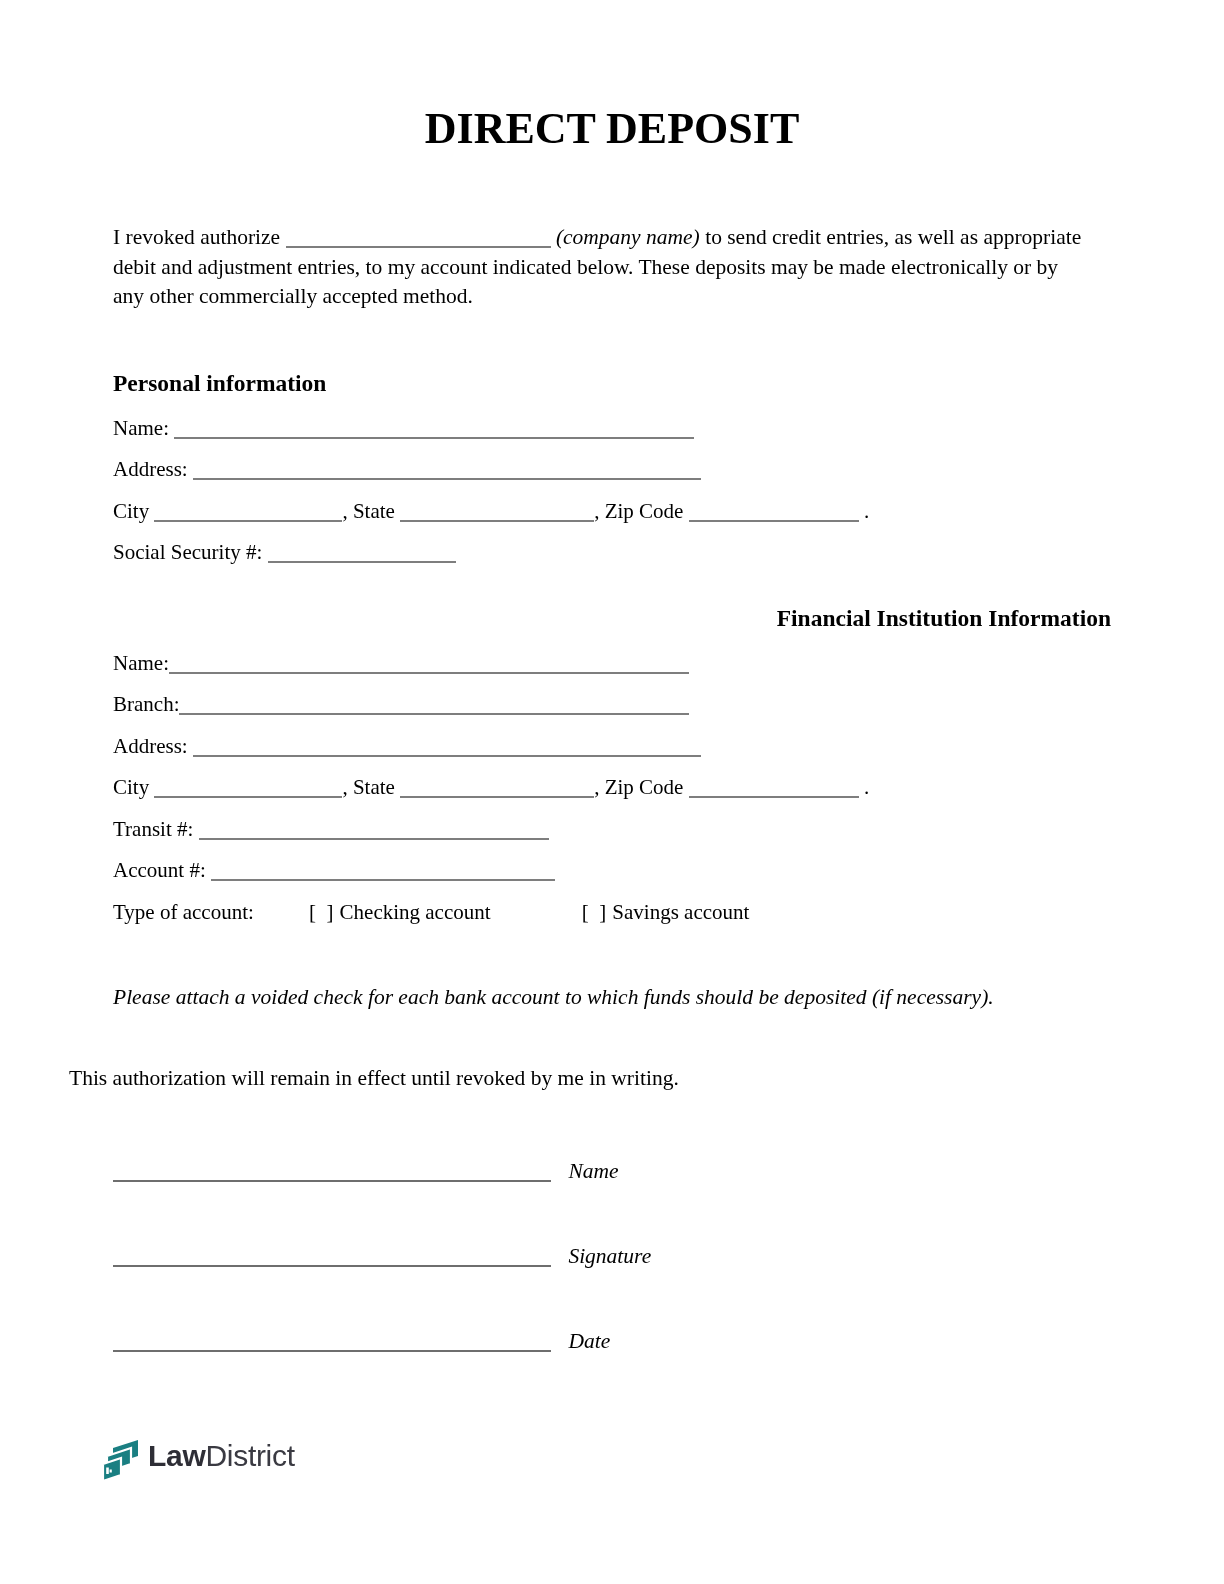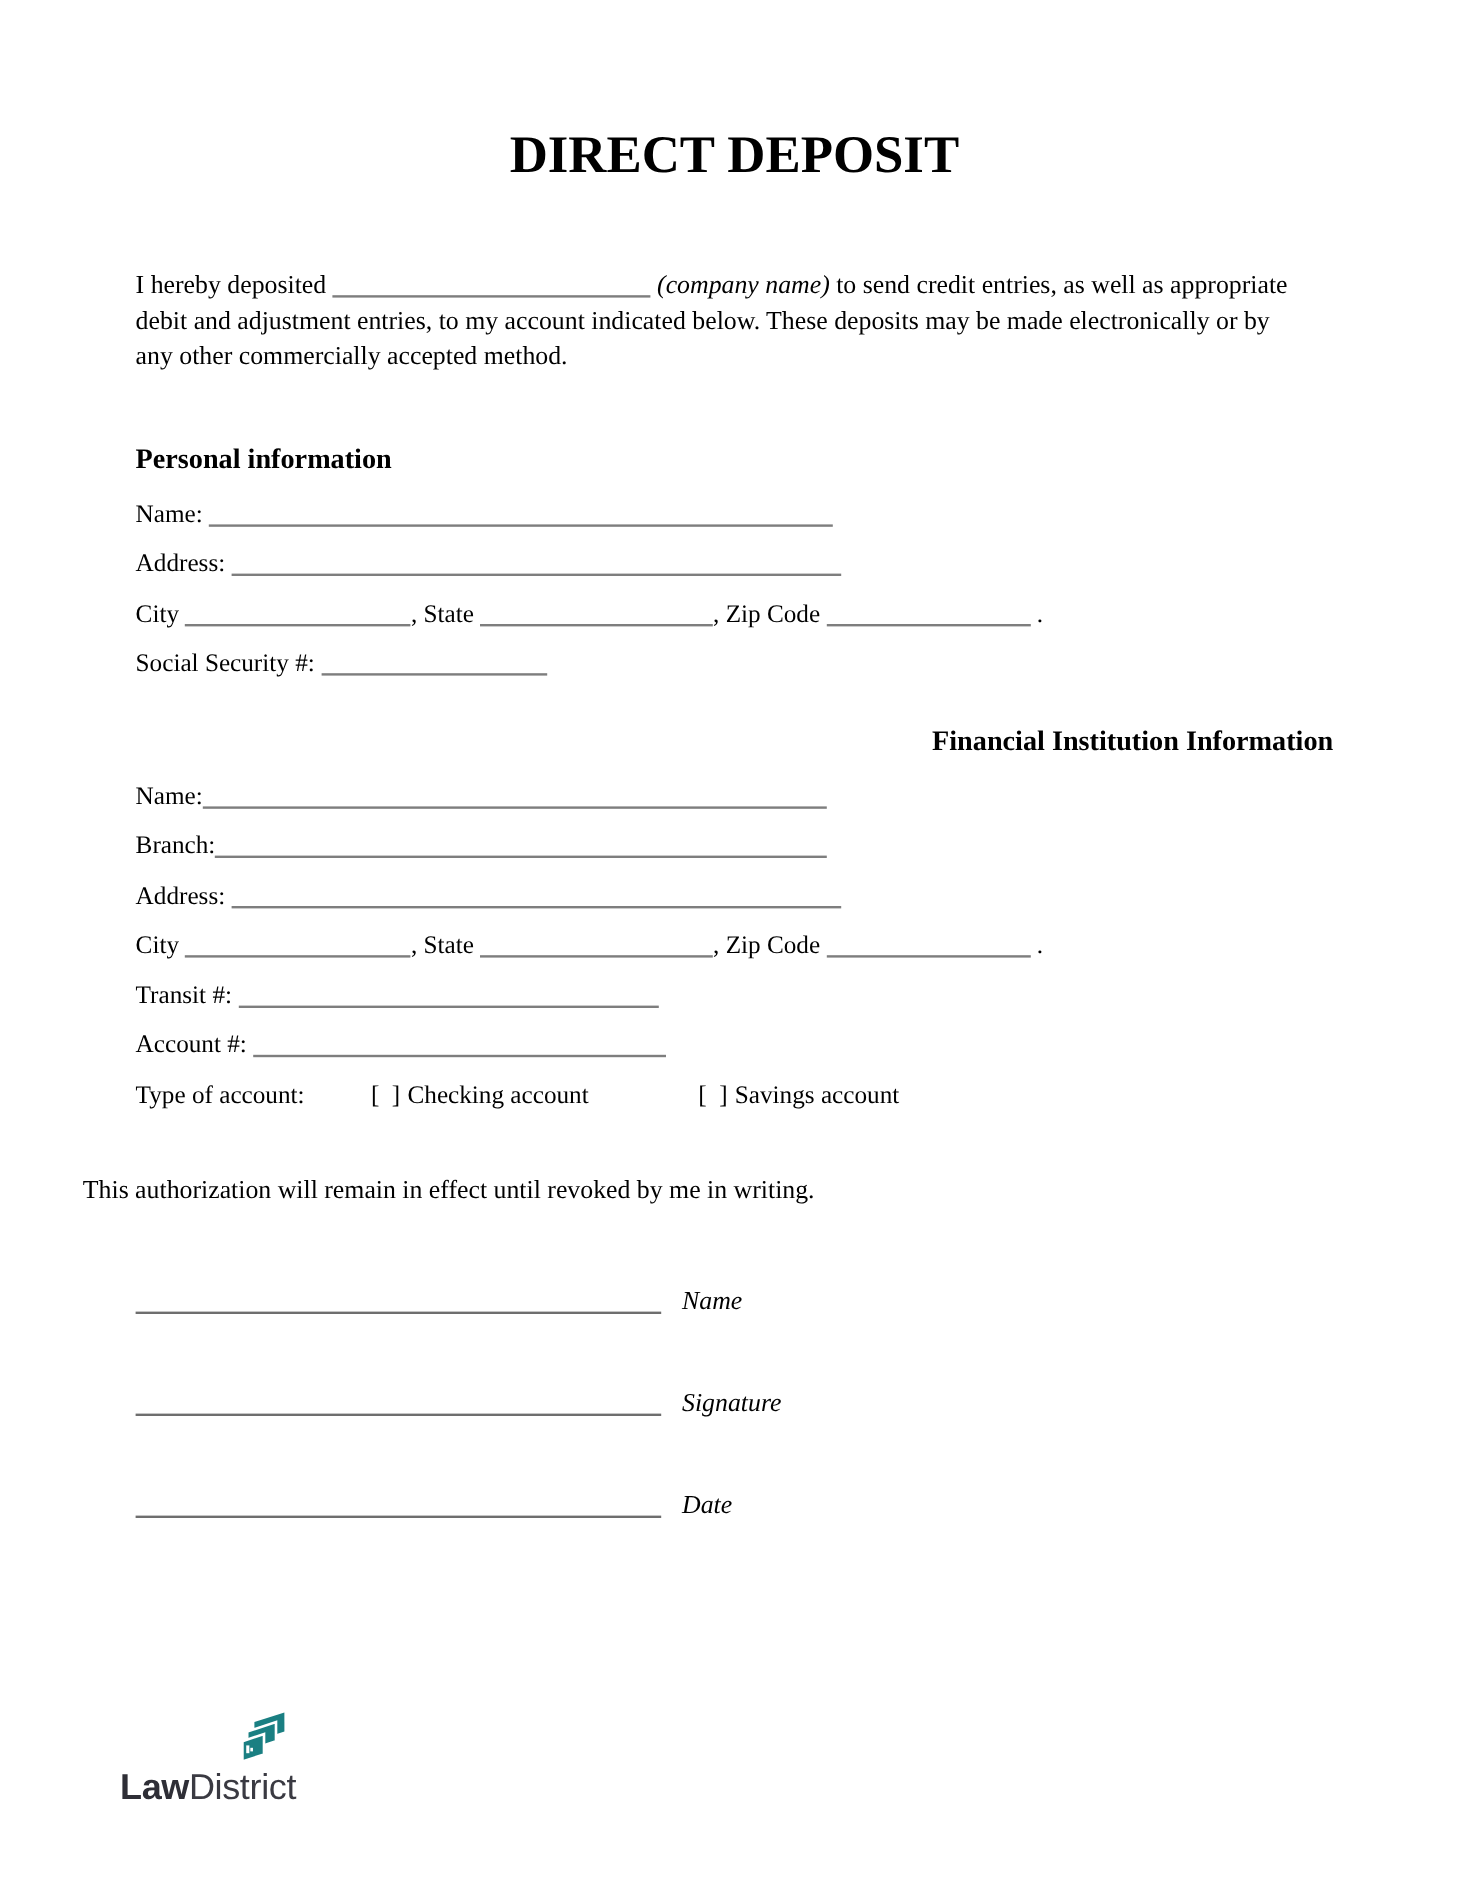--- a/index.html
+++ b/index.html
@@ -95,24 +95,23 @@
     width: 438px;
     height: 18px;
     border-bottom: 2px solid #6e6e6e;
     vertical-align: -4px;
   }
   .sig-label { font-style: italic; margin-left: 12px; }
 
   .footer-logo {
     position: absolute;
     left: 100px;
-    bottom: 49px;
+    bottom: 70px;
     display: flex;
-    align-items: flex-end;
-    flex-direction: column;
+    align-items: flex-start;
   }
   .logo-icon { margin-right: 7px; }
   .logo-text {
     font-family: "Liberation Sans", "DejaVu Sans", sans-serif;
     font-size: 30px;
     letter-spacing: -0.3px;
     color: #33333b;
   }
   .logo-law { font-weight: 700; color: #2e2e36; }
   .logo-district { font-weight: 400; color: #3a3a42; }
@@ -120,21 +119,21 @@
 </head>
 <body>
 
 <div class="page">
 
   <h1 class="doc-title">
     <span class="title-line">DIRECT DEPOSIT</span>
   </h1>
 
   <p class="intro">
-    <span>I hereby deposited</span>
+    <span>I revoked authorize</span>
     <span class="blank company-blank"></span>
     <span class="italic">(company name)</span>
     <span>to send credit entries, as well as appropriate debit and adjustment entries, to my account indicated below. These deposits may be made electronically or by any other commercially accepted method.</span>
   </p>
 
   <h2 class="section-heading">Personal information</h2>
 
   <div class="field-row first">
     <span>Name:</span>
     <span class="blank blank-p-name"></span>
@@ -194,20 +193,21 @@
     <span>Account #:</span>
     <span class="blank blank-account"></span>
   </div>
 
   <div class="field-row type-row">
     <span>Type of account:</span>
     <span class="opt opt1"><span>[&nbsp;&nbsp;]</span><span class="opt-label">Checking account</span></span>
     <span class="opt opt2"><span>[&nbsp;&nbsp;]</span><span class="opt-label">Savings account</span></span>
   </div>
 
+  <p class="note-italic">Please attach a voided check for each bank account to which funds should be deposited (if necessary).</p>
 
   <p class="revocation">This authorization will remain in effect until revoked by me in writing.</p>
 
   <div class="sig-row first">
     <span class="sig-line"></span>
     <span class="sig-label">Name</span>
   </div>
 
   <div class="sig-row">
     <span class="sig-line"></span>

